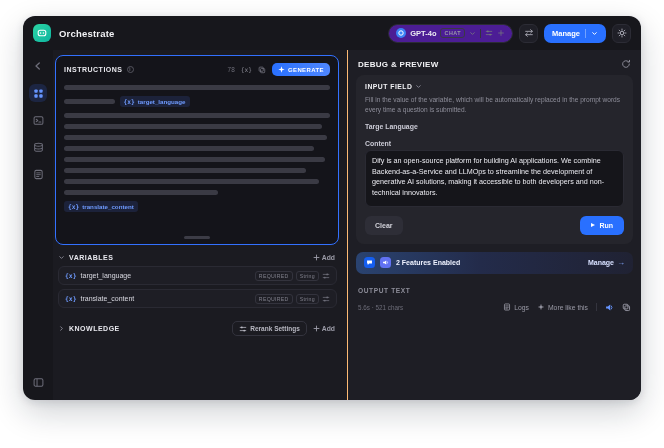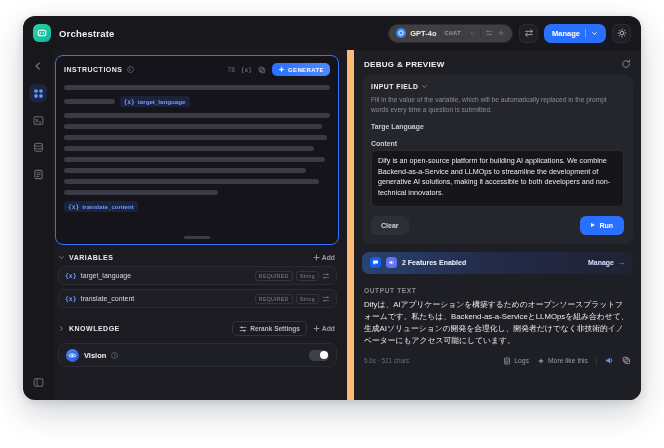--- a/index.html
+++ b/index.html
@@ -9,21 +9,21 @@
   .window { width:618px; height:384px; margin:16px auto; background:#17171c; border-radius:12px;
             box-shadow:0 12px 32px rgba(16,24,40,.20), 0 2px 8px rgba(16,24,40,.12);
             display:flex; flex-direction:column; overflow:hidden; color:#f2f2f5; }
 
   
   .hdr { flex:0 0 34px; display:flex; align-items:center; gap:8px; padding:0 10px; }
   .logo { width:18px; height:18px; border-radius:6px; background:linear-gradient(135deg,#2bd4a4,#0fb5a0);
           display:flex; align-items:center; justify-content:center; }
   .app-title { font-size:9.5px; font-weight:700; letter-spacing:.2px; }
   .hdr-right { margin-left:auto; display:flex; align-items:center; gap:6px; }
-  .model-pill { display:flex; align-items:center; gap:4px; background:#404040; border:1px solid #2c2c35;
+  .model-pill { display:flex; align-items:center; gap:4px; background:#4c1d95; border:1px solid #2c2c35;
                 border-radius:10px; height:19px; padding:0 7px; cursor:pointer; }
   .model-logo { width:10px; height:10px; border-radius:50%; background:#3b82f6; display:flex; align-items:center; justify-content:center; }
   .model-name { font-size:7.5px; font-weight:700; color:#ececf2; }
   .mode-badge { font-size:5.4px; color:#9a9aa6; border:1px solid #3a3a45; border-radius:3px; padding:1px 3px; letter-spacing:.5px; font-weight:600; }
   .pill-sep { width:1px; height:9px; background:#34343e; }
   .mini { color:#74747f; display:flex; align-items:center; }
   .icon-btn { width:19px; height:19px; border-radius:6px; background:#1f1f27; border:1px solid #2c2c35;
               display:flex; align-items:center; justify-content:center; color:#a8a8b4; cursor:pointer; }
   .publish-btn { background:#2970ff; border-radius:7px; height:19px; padding:0 8px; display:flex; align-items:center; gap:5px;
                  font-size:7.5px; font-weight:700; color:#fff; cursor:pointer; }
@@ -71,21 +71,21 @@
                 color:#b8b8c2; font-size:6.5px; font-weight:600; cursor:pointer; }
   .vision-card { display:flex; align-items:center; gap:5px; border:1px solid #2a2a33; background:#1e1e25; border-radius:7px;
                  height:24px; padding:0 7px; margin:2px 2px 0 3px; }
   .vision-ic { width:13px; height:13px; border-radius:50%; background:linear-gradient(135deg,#4d86ff,#2156d8);
                display:flex; align-items:center; justify-content:center; color:#fff; }
   .vision-label { font-size:7.5px; font-weight:700; }
   .toggle { margin-left:auto; width:20px; height:11px; border-radius:6px; background:#40404c; position:relative; cursor:pointer; }
   .toggle .knob { position:absolute; right:1.5px; top:1.5px; width:8px; height:8px; border-radius:50%; background:#fff; }
 
   
-  .right { flex:1; min-width:0; background:#1e1e25; border-left:7px solid #fdba74; display:flex; flex-direction:column; }
+  .right { flex:1; min-width:0; background:#1e1e25; border-left:1px solid #fdba74; display:flex; flex-direction:column; }
   .dbg-head { display:flex; align-items:center; padding:9px 10px 6px; }
   .dbg-title { font-size:8px; font-weight:700; letter-spacing:.3px; }
   .refresh { margin-left:auto; color:#8a8a96; display:flex; cursor:pointer; }
 
   .input-card { margin:0 8px; background:#25252c; border-radius:8px; padding:8px 9px 9px; }
   .if-head { display:flex; align-items:center; gap:3px; cursor:pointer; }
   .if-title { font-size:6.8px; font-weight:700; letter-spacing:.5px; }
   .if-desc { font-size:6.6px; color:#8d8d99; line-height:1.5; margin:5px 0 8px; }
   .fld-label { font-size:6.9px; color:#cbcbd6; font-weight:600; margin-bottom:3px; }
   .fld { width:100%; height:20px; background:#15151a; border:1px solid #2a2a33; border-radius:6px; color:#ececf2;
@@ -340,33 +340,20 @@
           </span>
           <span class="add-btn">
             <svg width="7" height="7" viewBox="0 0 10 10">
                 <path d="M5 1.5 v7 M1.5 5 h7" stroke="currentColor" stroke-width="1.3" stroke-linecap="round"></path>
               </svg>
             <span>Add</span>
           </span>
         </span>
       </div>
 
-      <div class="vision-card">
-        <span class="vision-ic">
-          <svg width="9" height="9" viewBox="0 0 10 10">
-              <path d="M1 5 C2.4 2.8 7.6 2.8 9 5 C7.6 7.2 2.4 7.2 1 5 Z" fill="none" stroke="#fff" stroke-width="1"></path>
-              <circle cx="5" cy="5" r="1.2" fill="#fff"></circle>
-            </svg>
-        </span>
-        <span class="vision-label">Vision</span>
-        <span class="info">i</span>
-        <span class="toggle">
-            <span class="knob"></span>
-          </span>
-      </div>
     </div>
 
     <div class="right">
 
       <div class="dbg-head">
         <span class="dbg-title">DEBUG &amp; PREVIEW</span>
         <span class="refresh">
           <svg width="10" height="10" viewBox="0 0 12 12">
               <path d="M10 6 a4 4 0 1 1 -1.2 -2.85" fill="none" stroke="currentColor" stroke-width="1.2" stroke-linecap="round"></path>
               <path d="M10.2 1.6 v2 h-2" fill="none" stroke="currentColor" stroke-width="1.2" stroke-linecap="round" stroke-linejoin="round"></path>
@@ -415,21 +402,20 @@
           </span>
         <span class="feat-label">2 Features Enabled</span>
         <span class="manage">
           <span>Manage</span>
           <span class="arr">→</span>
         </span>
       </div>
 
       <div class="out-sec">
         <div class="out-title">OUTPUT TEXT</div>
-        <div class="out-text">Difyは、AIアプリケーションを構築するためのオープンソースプラットフォームです。私たちは、Backend-as-a-ServiceとLLMOpsを組み合わせて、生成AIソリューションの開発を合理化し、開発者だけでなく非技術的イノベーターにもアクセス可能にしています。</div>
         <div class="out-footer">
           <span class="out-stats">5.6s · 521 chars</span>
           <span class="out-actions">
             <span class="action">
               <svg width="8" height="8" viewBox="0 0 10 10">
                   <rect x="1.8" y="1.2" width="6.4" height="7.6" rx="1" fill="none" stroke="currentColor" stroke-width="1"></rect>
                   <path d="M3.4 3.6 h3.2 M3.4 5.4 h3.2 M3.4 7.2 h2" stroke="currentColor" stroke-width="0.9" stroke-linecap="round"></path>
                 </svg>
               <span>Logs</span>
             </span>

